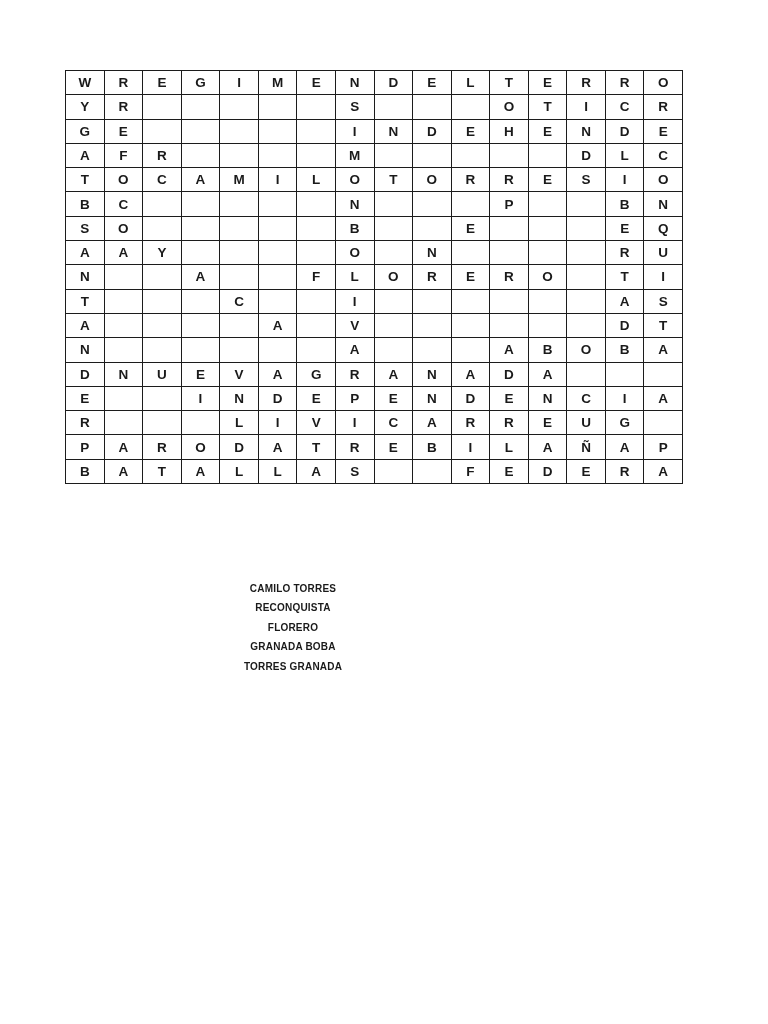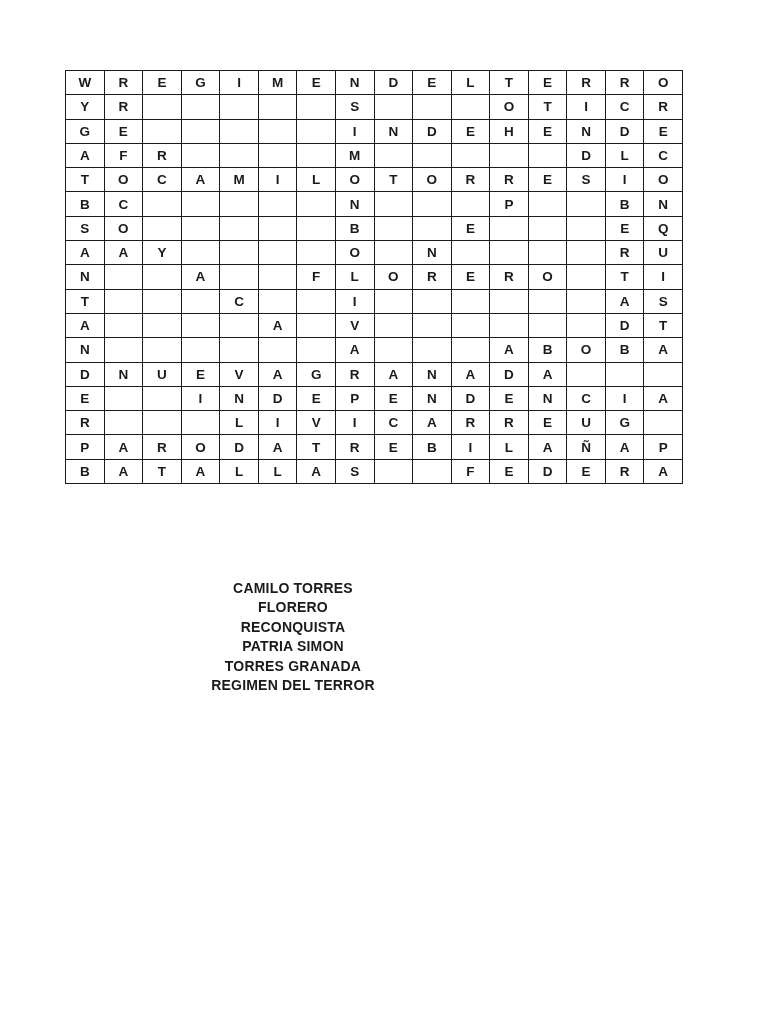--- a/index.html
+++ b/index.html
@@ -46,21 +46,21 @@
   }
   .word-list {
     position: absolute;
     left: 0px;
     top: 579px;
     width: 586px;
     text-align: center;
     color: var(--text-color);
   }
   .word-list-item {
-    font-size: 14px;
+    font-size: 10px;
     font-weight: 700;
     line-height: 19.4px;
     letter-spacing: 0.2px;
     white-space: nowrap;
   }
 </style>
 </head>
 <body>
 
 <div class="page">
@@ -335,20 +335,19 @@
       <div class="grid-cell">F</div>
       <div class="grid-cell">E</div>
       <div class="grid-cell">D</div>
       <div class="grid-cell">E</div>
       <div class="grid-cell">R</div>
       <div class="grid-cell">A</div>
     </div>
 
   <div class="word-list">
     <div class="word-list-item">CAMILO TORRES</div>
+    <div class="word-list-item">RECONQUISTA</div>
     <div class="word-list-item">FLORERO</div>
-    <div class="word-list-item">RECONQUISTA</div>
-    <div class="word-list-item">PATRIA SIMON</div>
+    <div class="word-list-item">GRANADA BOBA</div>
     <div class="word-list-item">TORRES GRANADA</div>
-    <div class="word-list-item">REGIMEN DEL TERROR</div>
   </div>
 
 </div>
 
 </body></html>

